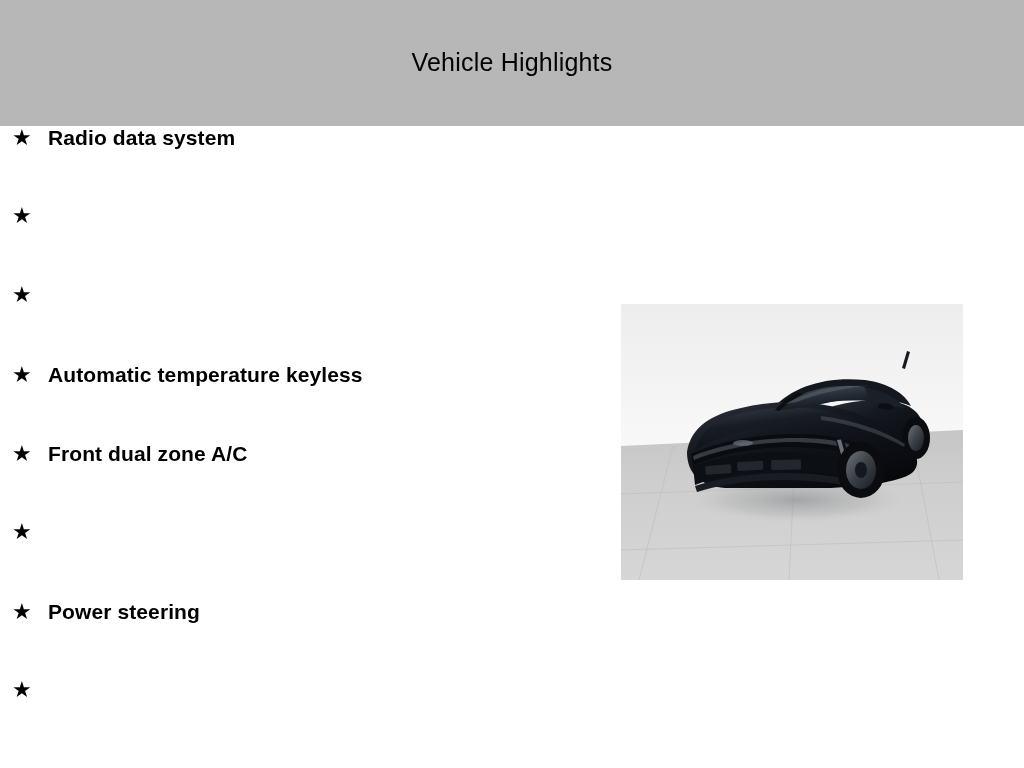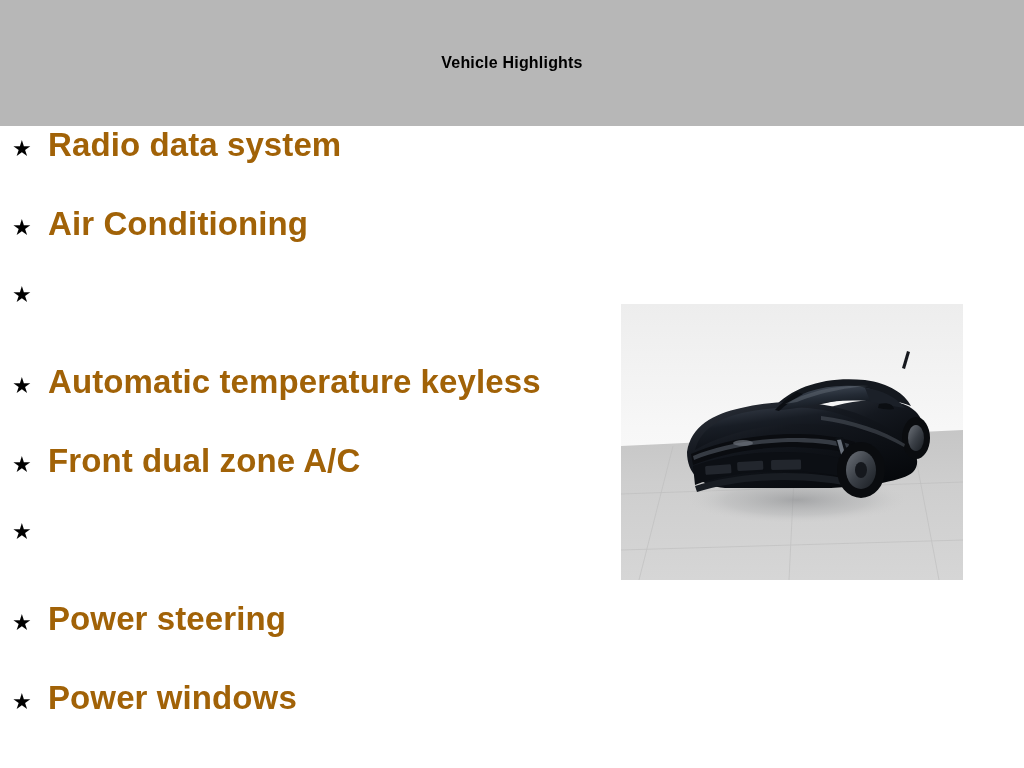--- a/index.html
+++ b/index.html
@@ -22,22 +22,22 @@
     top: 0;
     width: 1024px;
     height: 126px;
     background: #b7b7b7;
     display: flex;
     align-items: center;
     justify-content: center;
     box-sizing: border-box;
   }
   .header-title {
-    font-size: 16px;
-    font-weight: bold;
+    font-size: 25px;
+    font-weight: normal;
     color: #000000;
     letter-spacing: 0.2px;
     text-align: center;
     margin-top: -1px;
   }
 
   
   .highlights-list {
     position: absolute;
     left: 0;
@@ -56,23 +56,23 @@
   }
   .highlight-star {
     font-size: 22px;
     line-height: 1;
     color: #000000;
     width: 36px;
     flex: 0 0 36px;
     text-align: left;
   }
   .highlight-label {
-    font-size: 33px;
+    font-size: 21px;
     font-weight: bold;
-    color: #a16207;
+    color: #000000;
     white-space: nowrap;
     letter-spacing: 0.1px;
   }
 
   
   .vehicle-photo {
     position: absolute;
     left: 621px;
     top: 304px;
     width: 342px;
@@ -95,21 +95,20 @@
 
 <ul class="highlights-list">
 
   <li class="highlight-item">
     <span class="highlight-star">★</span>
     <span class="highlight-label">Radio data system</span>
   </li>
 
   <li class="highlight-item">
     <span class="highlight-star">★</span>
-    <span class="highlight-label">Air Conditioning</span>
   </li>
 
   <li class="highlight-item">
     <span class="highlight-star">★</span>
   </li>
 
   <li class="highlight-item">
     <span class="highlight-star">★</span>
     <span class="highlight-label">Automatic temperature keyless</span>
   </li>
@@ -123,21 +122,20 @@
     <span class="highlight-star">★</span>
   </li>
 
   <li class="highlight-item">
     <span class="highlight-star">★</span>
     <span class="highlight-label">Power steering</span>
   </li>
 
   <li class="highlight-item">
     <span class="highlight-star">★</span>
-    <span class="highlight-label">Power windows</span>
   </li>
 
 </ul>
 
 <div class="vehicle-photo">
   <svg class="photo-svg" viewBox="0 0 342 276" xmlns="http://www.w3.org/2000/svg">
     <defs>
       <linearGradient id="backdropGrad" x1="0" y1="0" x2="0" y2="1">
         <stop offset="0%" stop-color="#ededed"></stop>
         <stop offset="45%" stop-color="#f7f7f7"></stop>

